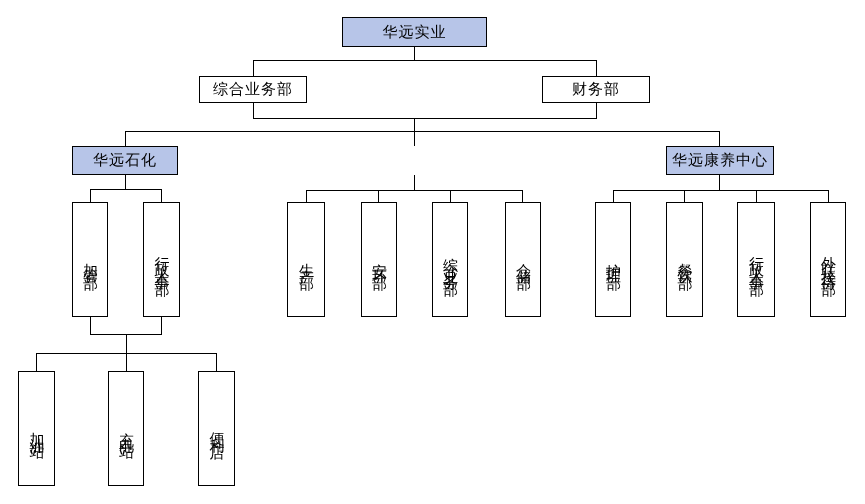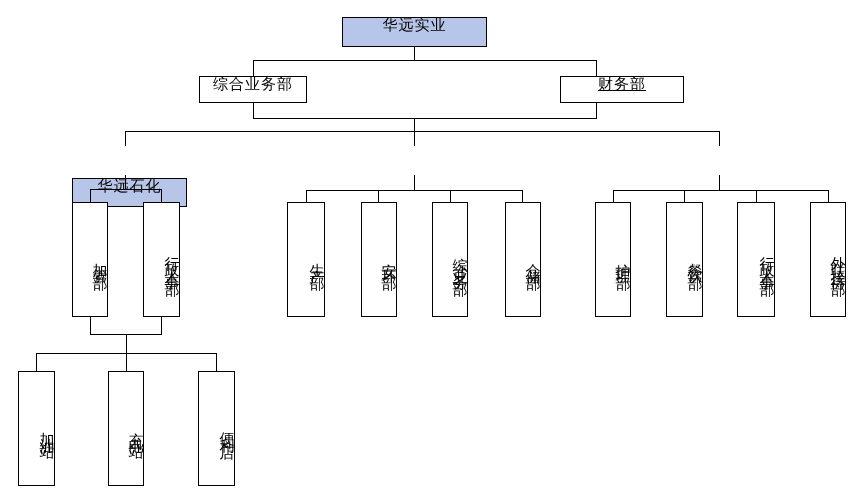--- a/index.html
+++ b/index.html
@@ -2,21 +2,21 @@
 <html><head>
 <meta charset="utf-8">
 <style>
   html,body{margin:0;padding:0;background:#fff;}
   .canvas{
     position:relative;width:865px;height:504px;background:#ffffff;
     font-family:"DejaVu Sans",sans-serif;color:#000;overflow:hidden;
   }
   .node{
     position:absolute;box-sizing:border-box;border:1px solid #000;background:#ffffff;
-    display:flex;align-items:flex-start;justify-content:center;
+    display:flex;align-items:center;justify-content:center;
     font-size:15px;letter-spacing:1px;line-height:1;text-align:center;
   }
   .node.blue{background:#b7c5e8;}
   .node.vert{
     writing-mode:vertical-rl;text-orientation:upright;
     letter-spacing:6px;font-size:15px;
   }
   .node.vert .lbl{display:block;}
   .ln{position:absolute;background:#000;}
 </style>
@@ -25,26 +25,29 @@
 
 <div class="canvas">
 
   <div class="node blue" style="left:342px;top:17px;width:145px;height:30px;">
     <span class="lbl">华远实业</span>
   </div>
 
   <div class="node" style="left:199px;top:76px;width:108px;height:27px;">
     <span class="lbl">综合业务部</span>
   </div>
-  <div class="node" style="left:560px;top:76px;width:124px;height:27px;text-decoration:underline;">
+  <div class="node" style="left:542px;top:76px;width:108px;height:27px;">
     <span class="lbl">财务部</span>
   </div>
 
-  <div class="node blue" style="left:72px;top:146px;width:115px;height:29px;margin-top:32px;">
+  <div class="node blue" style="left:72px;top:146px;width:106px;height:29px;">
     <span class="lbl">华远石化</span>
+  </div>
+  <div class="node blue" style="left:666px;top:146px;width:108px;height:29px;">
+    <span class="lbl">华远康养中心</span>
   </div>
 
   <div class="node vert" style="left:72px;top:202px;width:36px;height:115px;">
     <span class="lbl">加管部</span>
   </div>
   <div class="node vert" style="left:143px;top:202px;width:37px;height:115px;">
     <span class="lbl">行政人事部</span>
   </div>
 
   <div class="node vert" style="left:18px;top:371px;width:37px;height:115px;">

